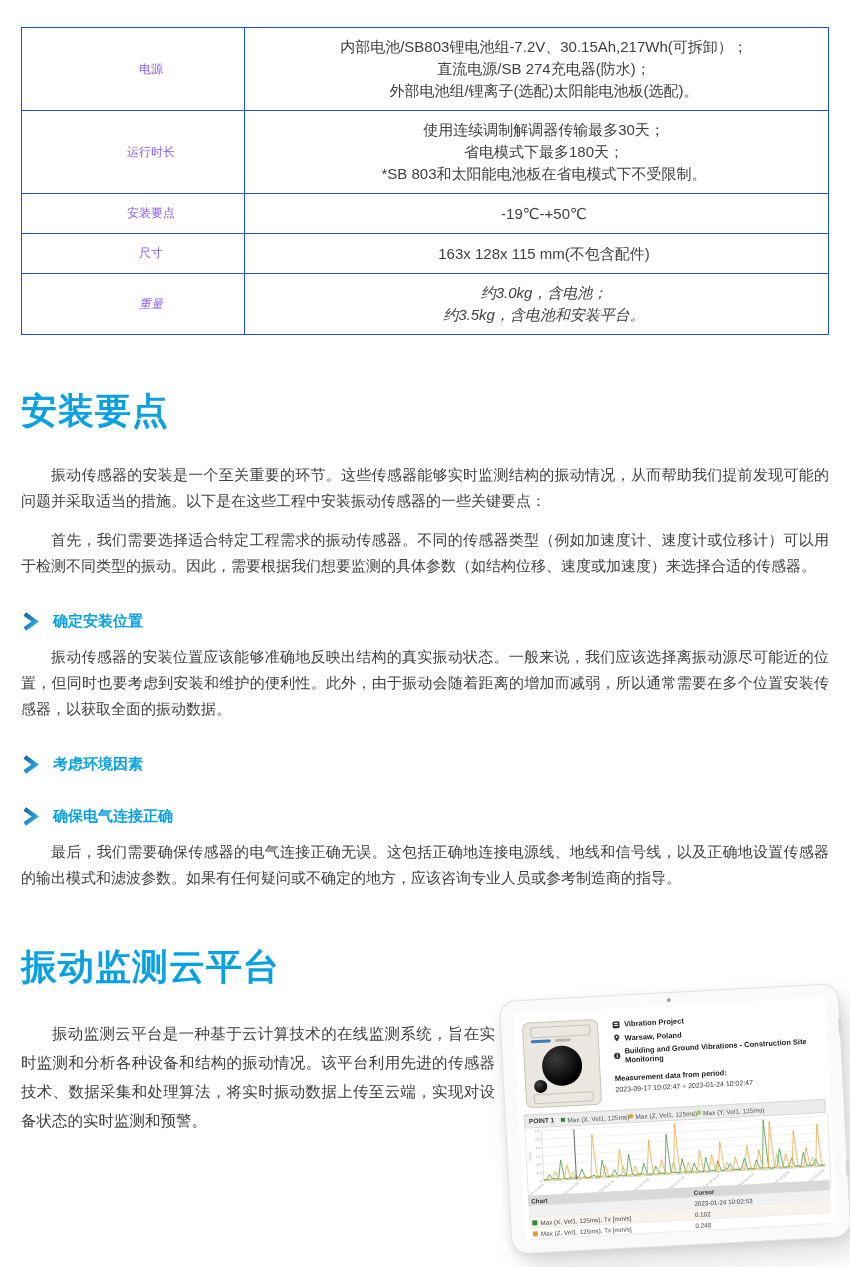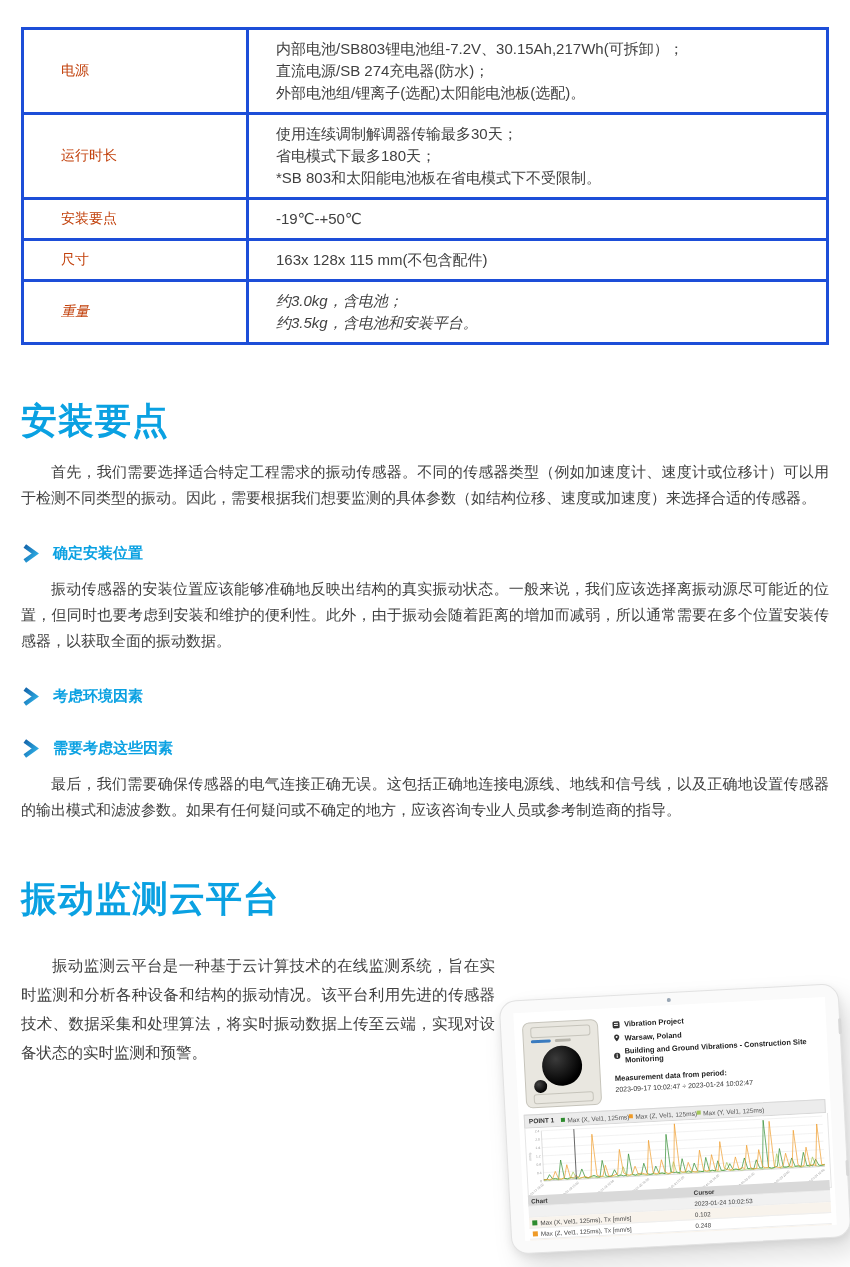--- a/index.html
+++ b/index.html
@@ -3,22 +3,22 @@
 <meta charset="utf-8">
 <style>
   html,body{margin:0;padding:0;}
   body{
     width:850px;height:1267px;overflow:hidden;position:relative;
     background:#ffffff;color:#404040;
     font-family:"Liberation Sans","DejaVu Sans",sans-serif;
   }
   
   .spec-table{border-collapse:collapse;width:808px;margin:27px 0 0 21px;table-layout:fixed;}
-  .spec-table td{border:3px solid #1d4ed8;vertical-align:middle;}
-  .spec-table .lbl{width:184px;color:#c2410c;font-size:14px;padding-left:37px;}
+  .spec-table td{border:1px solid #1d4ed8;vertical-align:middle;text-align:center;}
+  .spec-table .lbl{width:184px;color:#8b5cf6;font-size:12px;padding-left:37px;}
   .spec-table .val{font-size:15px;color:#404040;line-height:22px;padding:8px 12px 8px 27px;}
   .spec-table tr:nth-child(1){height:73px;}
   .spec-table tr:nth-child(2){height:74px;}
   .spec-table tr:nth-child(3){height:40px;}
   .spec-table tr:nth-child(4){height:40px;}
   .spec-table tr:nth-child(5){height:59px;font-style:italic;}
   
   .sec-title{color:#0aa1e2;font-size:36px;font-weight:bold;margin:52px 0 0 21px;letter-spacing:1px;}
   .intro,.pt-body{font-size:15px;line-height:26px;color:#404040;margin:26px 21px 0 21px;text-indent:2em;text-align:justify;}
   .pt-head{display:flex;align-items:center;gap:13px;margin:33px 0 0 21px;}
@@ -98,41 +98,42 @@
           <td class="val">163x 128x 115 mm(不包含配件)</td>
         </tr>
         <tr>
           <td class="lbl">重量</td>
           <td class="val">约3.0kg，含电池；<br>约3.5kg，含电池和安装平台。</td>
         </tr>
       </tbody>
   </table>
 
   <div class="sec-title">安装要点</div>
+  <p class="intro">振动传感器的安装是一个至关重要的环节。这些传感器能够实时监测结构的振动情况，从而帮助我们提前发现可能的问题并采取适当的措施。以下是在这些工程中安装振动传感器的一些关键要点：</p>
 
   <div id="points">
       <p class="pt-body">首先，我们需要选择适合特定工程需求的振动传感器。不同的传感器类型（例如加速度计、速度计或位移计）可以用于检测不同类型的振动。因此，需要根据我们想要监测的具体参数（如结构位移、速度或加速度）来选择合适的传感器。</p>
       <div class="pt-head">
         <svg width="19" height="19" viewBox="0 0 20 20">
           <path d="M4 2 L15 10 L4 18" fill="none" stroke="url(#ag)" stroke-width="4.6"></path>
         </svg>
         <span class="txt">确定安装位置</span>
       </div>
       <p class="pt-body">振动传感器的安装位置应该能够准确地反映出结构的真实振动状态。一般来说，我们应该选择离振动源尽可能近的位置，但同时也要考虑到安装和维护的便利性。此外，由于振动会随着距离的增加而减弱，所以通常需要在多个位置安装传感器，以获取全面的振动数据。</p>
       <div class="pt-head">
         <svg width="19" height="19" viewBox="0 0 20 20">
           <path d="M4 2 L15 10 L4 18" fill="none" stroke="url(#ag)" stroke-width="4.6"></path>
         </svg>
         <span class="txt">考虑环境因素</span>
       </div>
       <div class="pt-head">
         <svg width="19" height="19" viewBox="0 0 20 20">
           <path d="M4 2 L15 10 L4 18" fill="none" stroke="url(#ag)" stroke-width="4.6"></path>
         </svg>
-        <span class="txt">需要考虑这些因素</span>
+        <span class="txt">确保电气连接正确</span>
       </div>
       <p class="pt-body">最后，我们需要确保传感器的电气连接正确无误。这包括正确地连接电源线、地线和信号线，以及正确地设置传感器的输出模式和滤波参数。如果有任何疑问或不确定的地方，应该咨询专业人员或参考制造商的指导。</p>
     </div>
 
   <div class="sec-title">振动监测云平台</div>
   <p class="intro cloud-body">振动监测云平台是一种基于云计算技术的在线监测系统，旨在实时监测和分析各种设备和结构的振动情况。该平台利用先进的传感器技术、数据采集和处理算法，将实时振动数据上传至云端，实现对设备状态的实时监测和预警。</p>
 
   <div class="tablet-wrap">
     <div class="tablet">
       <div class="cam"></div>

